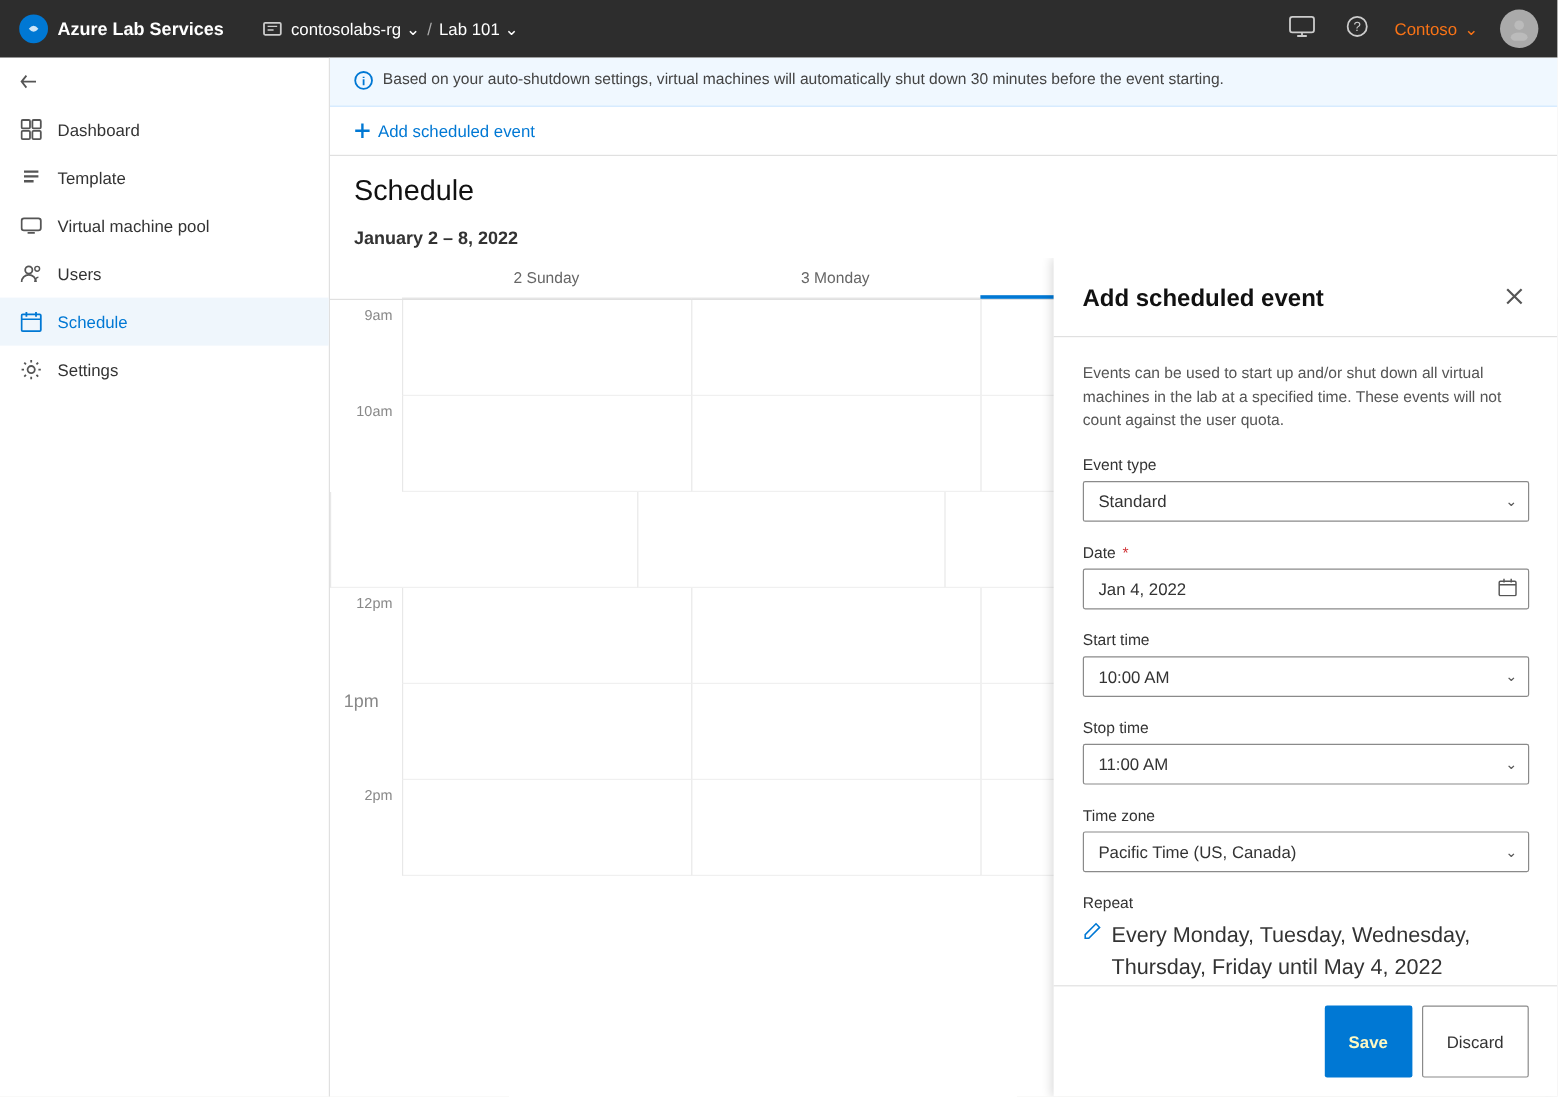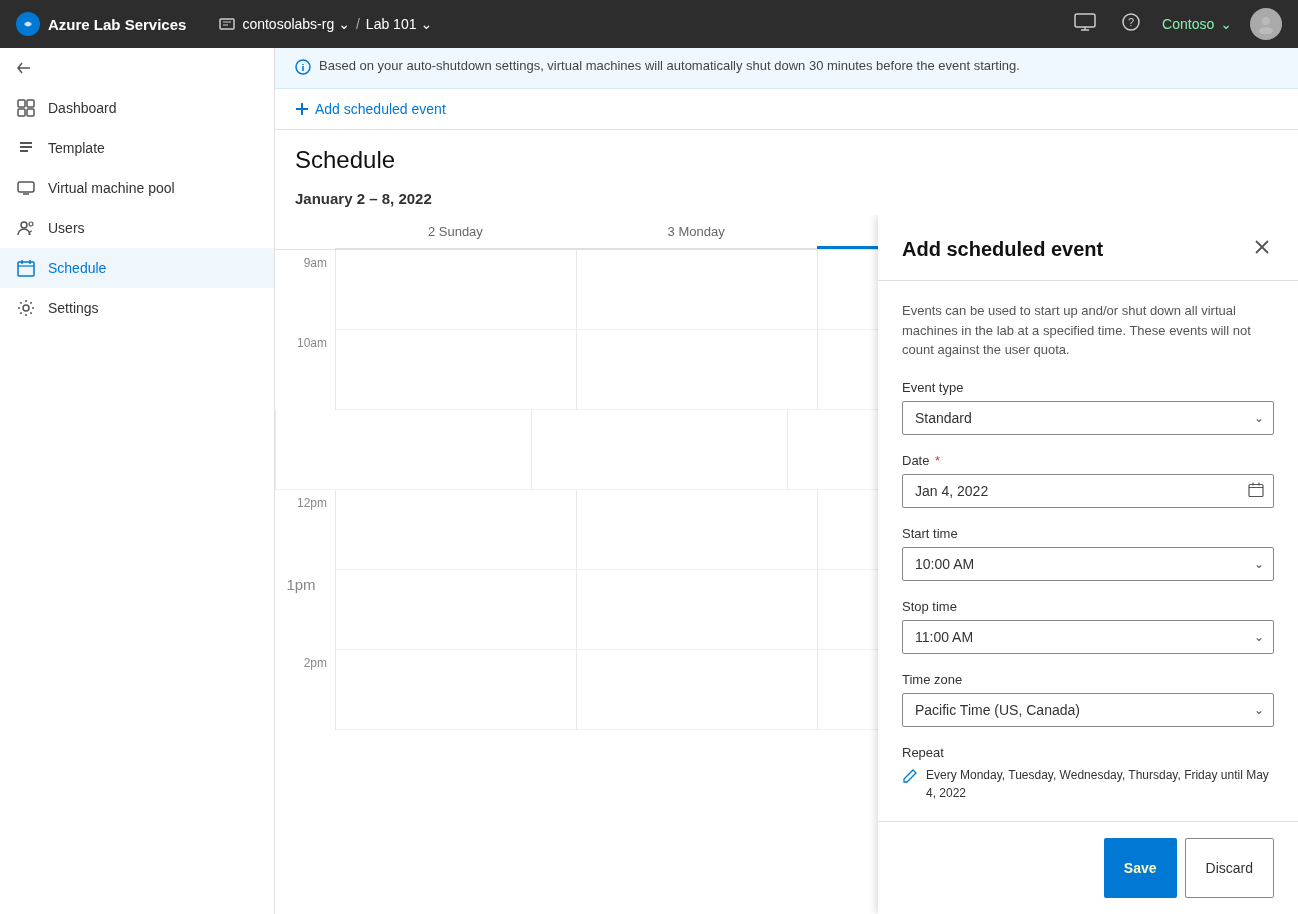--- a/index.html
+++ b/index.html
@@ -10,21 +10,21 @@
       display: flex; align-items: center; background: #2d2d2d; color: #fff;
       height: 48px; padding: 0 16px; gap: 12px; flex-shrink: 0;
     }
     .topnav-logo { display: flex; align-items: center; gap: 8px; font-size: 15px; font-weight: 700; color: #fff; }
     .topnav-logo-icon { width: 24px; height: 24px; background: #0078d4; border-radius: 50%; display: flex; align-items: center; justify-content: center; font-size: 10px; color: #fff; font-weight: bold; }
     .topnav-breadcrumb { display: flex; align-items: center; gap: 6px; margin-left: 20px; color: #ccc; font-size: 14px; }
     .topnav-breadcrumb-item { display: flex; align-items: flex-start; gap: 4px; cursor: pointer; color: #fff; }
     .topnav-sep { color: #aaa; }
     .topnav-right { margin-left: auto; display: flex; align-items: center; gap: 18px; }
     .topnav-icon-btn { background: none; border: none; color: #ccc; cursor: pointer; font-size: 18px; padding: 4px; }
-    .topnav-user { display: flex; align-items: center; gap: 6px; color: #86efac; cursor: pointer; }
+    .topnav-user { display: flex; align-items: center; gap: 6px; color: #f97316; cursor: pointer; }
     .topnav-avatar { width: 32px; height: 32px; border-radius: 50%; background: #aaa; display: flex; align-items: center; justify-content: center; color: #fff; font-size: 14px; }
 
     
     .main-layout { display: flex; flex: 1; overflow: hidden; }
 
     
     .sidebar { width: 275px; background: #fff; border-right: 1px solid #e0e0e0; display: flex; flex-direction: column; flex-shrink: 0; }
     .sidebar-collapse { padding: 12px 16px; display: flex; align-items: center; cursor: pointer; color: #555; }
     .sidebar-collapse svg { width: 16px; height: 16px; }
     .sidebar-nav { flex: 1; }
@@ -69,21 +69,21 @@
     .select-wrapper { position: relative; }
     .select-wrapper select { width: 100%; border: 1px solid #8a8a8a; border-radius: 2px; padding: 8px 36px 8px 12px; font-size: 14px; color: #333; background: #fff; appearance: none; cursor: pointer; }
     .select-chevron { position: absolute; right: 10px; top: 50%; transform: translateY(-50%); pointer-events: none; color: #555; font-size: 12px; }
 
     .date-input-wrapper { position: relative; }
     .date-input { width: 100%; border: 1px solid #8a8a8a; border-radius: 2px; padding: 8px 16px 8px 12px; font-size: 14px; color: #333; background: #fff; }
     .date-cal-icon { position: absolute; right: 10px; top: 50%; transform: translateY(-50%); color: #555; cursor: pointer; }
 
     .repeat-row { display: flex; align-items: flex-start; gap: 8px; }
     .repeat-edit-icon { color: #0078d4; margin-top: 2px; flex-shrink: 0; cursor: pointer; font-size: 16px; }
-    .repeat-text { font-size: 12px; color: #333; line-height: 1.5; }
+    .repeat-text { font-size: 18px; color: #333; line-height: 1.5; }
 
     .notes-input { width: 100%; border: 1px solid #8a8a8a; border-radius: 2px; padding: 8px 12px; font-size: 14px; color: #333; background: #fff; min-height: 60px; resize: vertical; }
 
     .panel-footer { padding: 16px 24px; border-top: 1px solid #e0e0e0; display: flex; justify-content: flex-end; gap: 8px; }
     .btn-primary { background: #0078d4; color: #fef9c3; border: none; padding: 22px 20px; font-size: 14px; cursor: pointer; border-radius: 2px; font-weight: 600; }
     .btn-secondary { background: #fff; color: #333; border: 1px solid #8a8a8a; padding: 8px 20px; font-size: 14px; cursor: pointer; border-radius: 2px; }
   </style>
 </head>
 <body>
 

